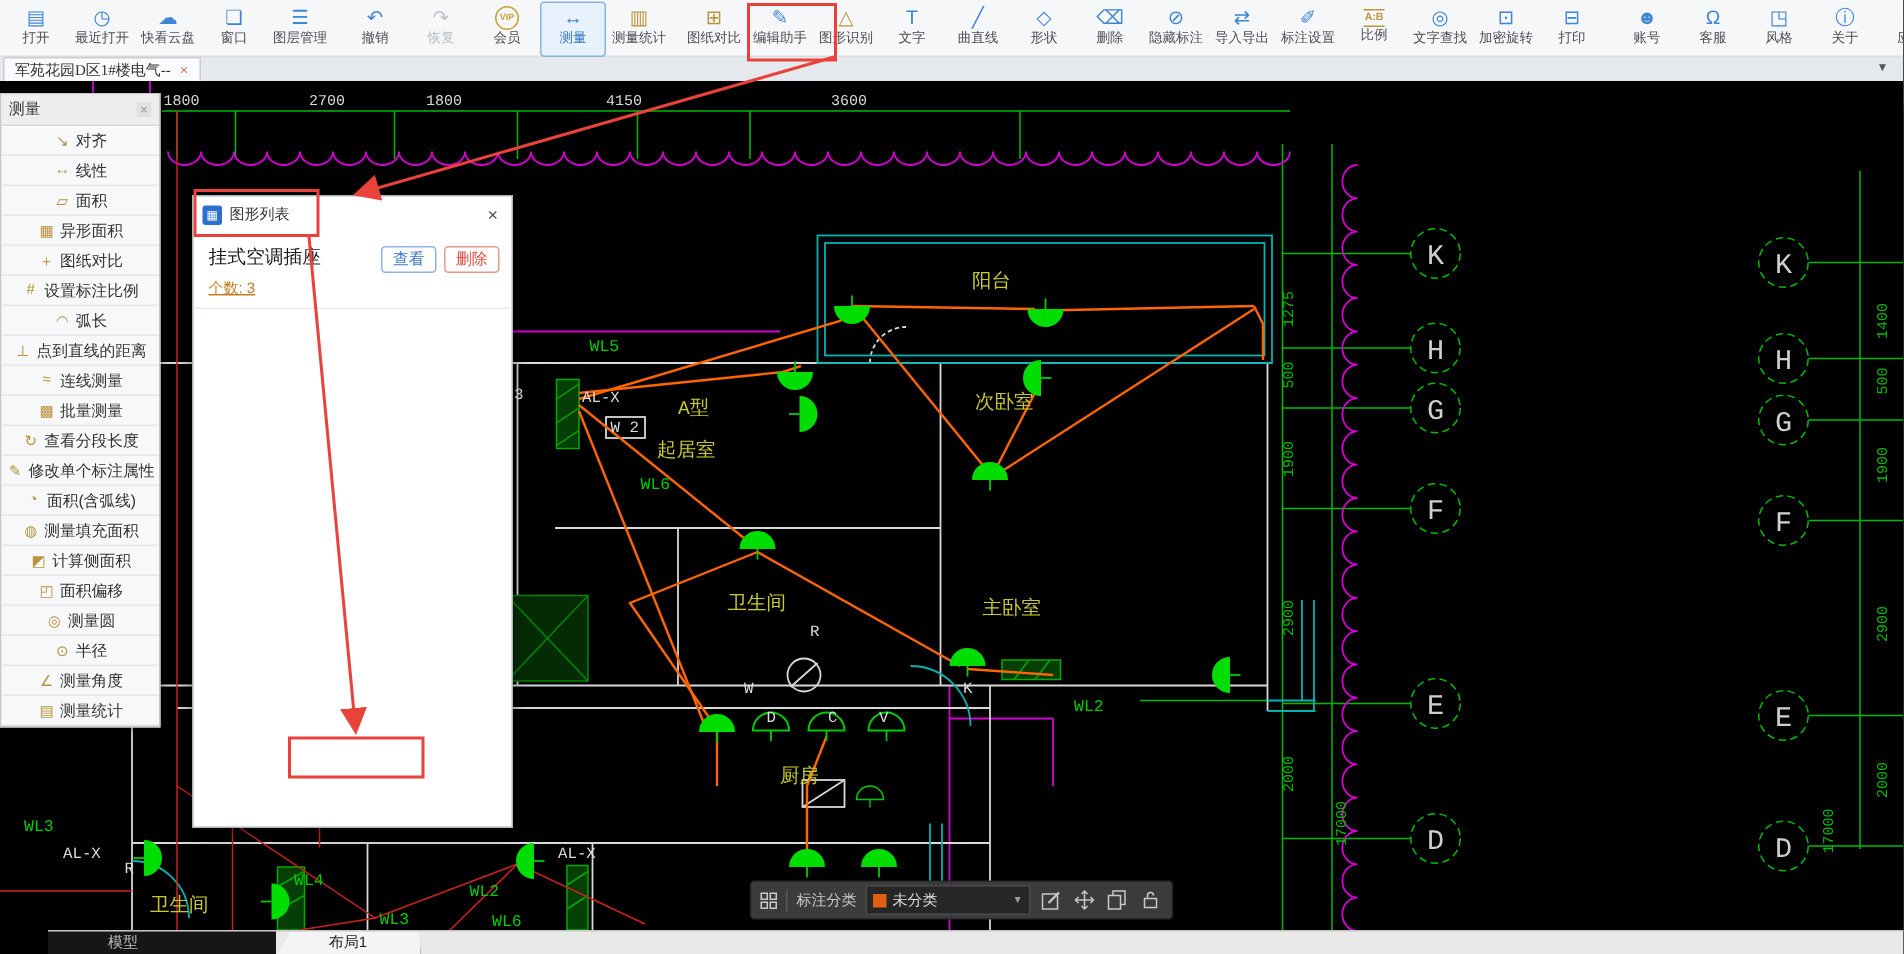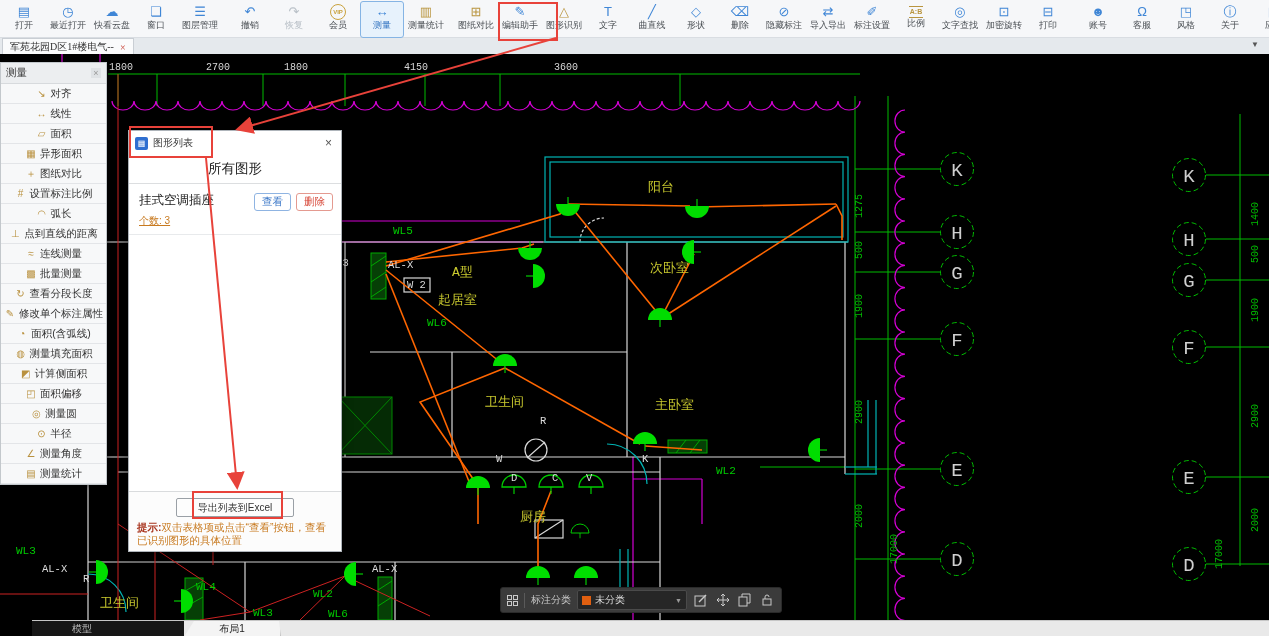--- a/index.html
+++ b/index.html
@@ -548,37 +548,30 @@
           </div>
         </div>
     </div>
 
     <div id="dialog">
       <div id="dlg-titlebar">
         <span id="dlg-ico">▦</span>
         <span id="dlg-title">图形列表</span>
         <span id="dlg-close">×</span>
       </div>
-      <div id="dlg-header">所有图形</div>
       <div id="dlg-rows">
           <div class="dlg-row">
             <div class="row-name">挂式空调插座</div>
             <div class="row-count">个数: 3</div>
             <div class="row-btns">
               <button class="btn-view">查看</button>
               <button class="btn-del">删除</button>
             </div>
           </div>
         </div>
-      <div id="dlg-footer">
-        <button id="btn-export">导出列表到Excel</button>
-        <div id="dlg-hint">
-          <b>提示:</b><span>双击表格项或点击“查看”按钮，查看已识别图形的具体位置</span>
-        </div>
-      </div>
     </div>
 
     <div id="classify-bar">
       <span id="cb-grid">
           <i></i>
           <i></i>
           <i></i>
           <i></i>
         </span>
       <span class="cb-sep"></span>

